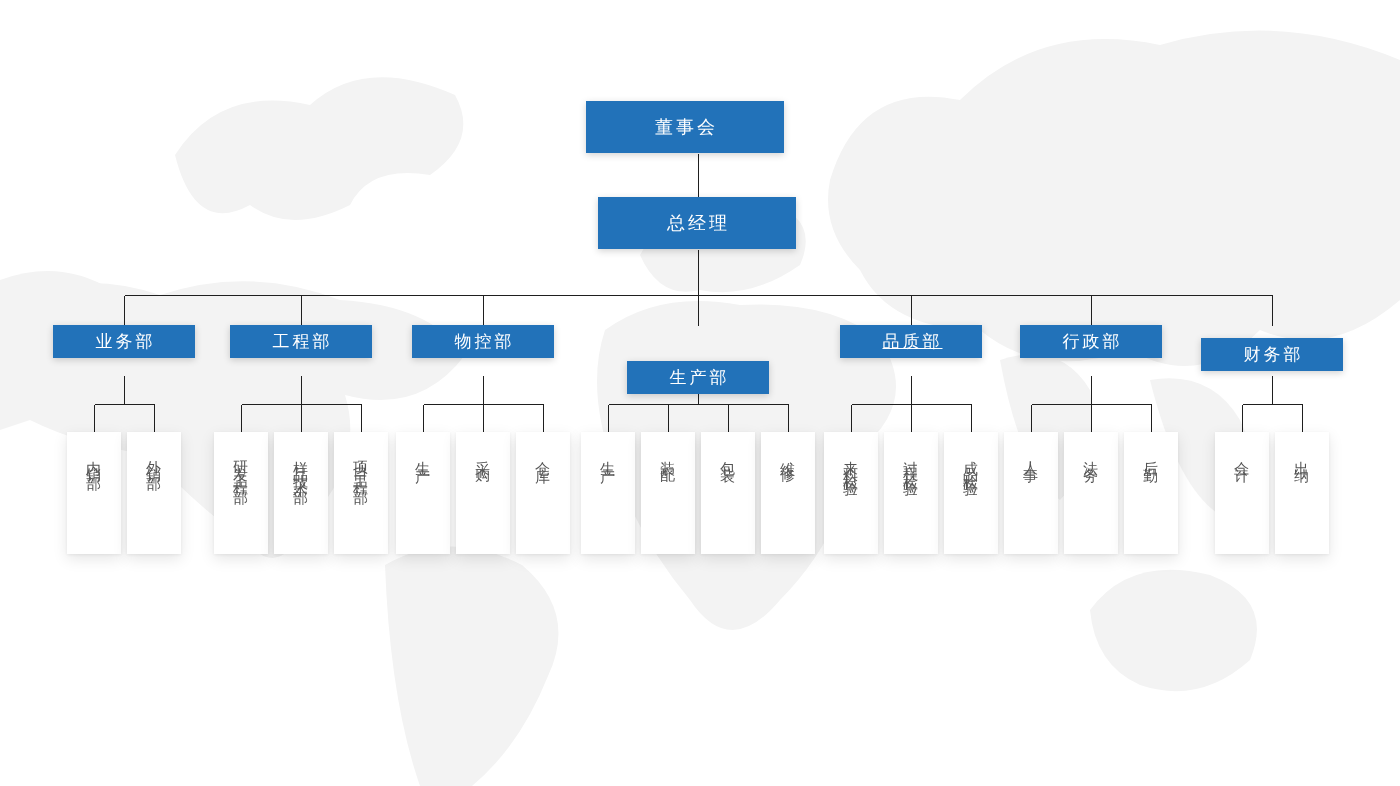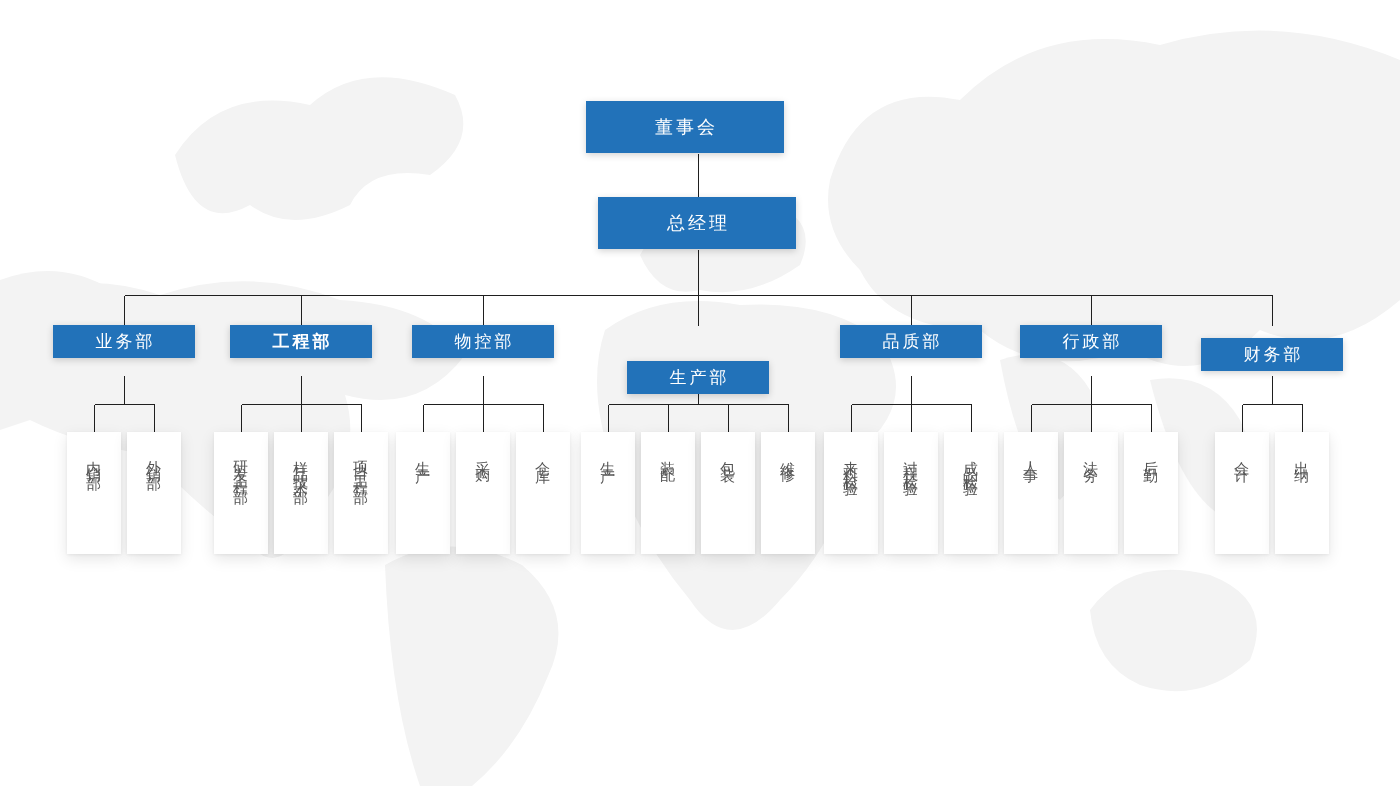--- a/index.html
+++ b/index.html
@@ -124,21 +124,21 @@
 
 <div class="node dept-node" style="left: 53px; top: 325px;">
       <span>业务部</span>
     </div>
     <div class="leaf" style="left: 67px; top: 432px;">
       <span class="vtext">内销部</span>
     </div>
     <div class="leaf" style="left: 127px; top: 432px;">
       <span class="vtext">外销部</span>
     </div>
-    <div class="node dept-node" style="left: 230px; top: 325px; font-weight: bold;">
+    <div class="node dept-node" style="left: 230px; top: 325px;">
       <span>工程部</span>
     </div>
     <div class="leaf" style="left: 214px; top: 432px;">
       <span class="vtext">研发工程部</span>
     </div>
     <div class="leaf" style="left: 274px; top: 432px;">
       <span class="vtext">样品技术部</span>
     </div>
     <div class="leaf" style="left: 334px; top: 432px;">
       <span class="vtext">项目工程部</span>
@@ -163,21 +163,21 @@
     </div>
     <div class="leaf" style="left: 641px; top: 432px;">
       <span class="vtext">装配</span>
     </div>
     <div class="leaf" style="left: 701px; top: 432px;">
       <span class="vtext">包装</span>
     </div>
     <div class="leaf" style="left: 761px; top: 432px;">
       <span class="vtext">维修</span>
     </div>
-    <div class="node dept-node" style="left: 840px; top: 325px;">
+    <div class="node dept-node" style="left: 840px; top: 325px; text-decoration: underline;">
       <span>品质部</span>
     </div>
     <div class="leaf" style="left: 824px; top: 432px;">
       <span class="vtext">来料检验</span>
     </div>
     <div class="leaf" style="left: 884px; top: 432px;">
       <span class="vtext">过程检验</span>
     </div>
     <div class="leaf" style="left: 944px; top: 432px;">
       <span class="vtext">成品检验</span>

